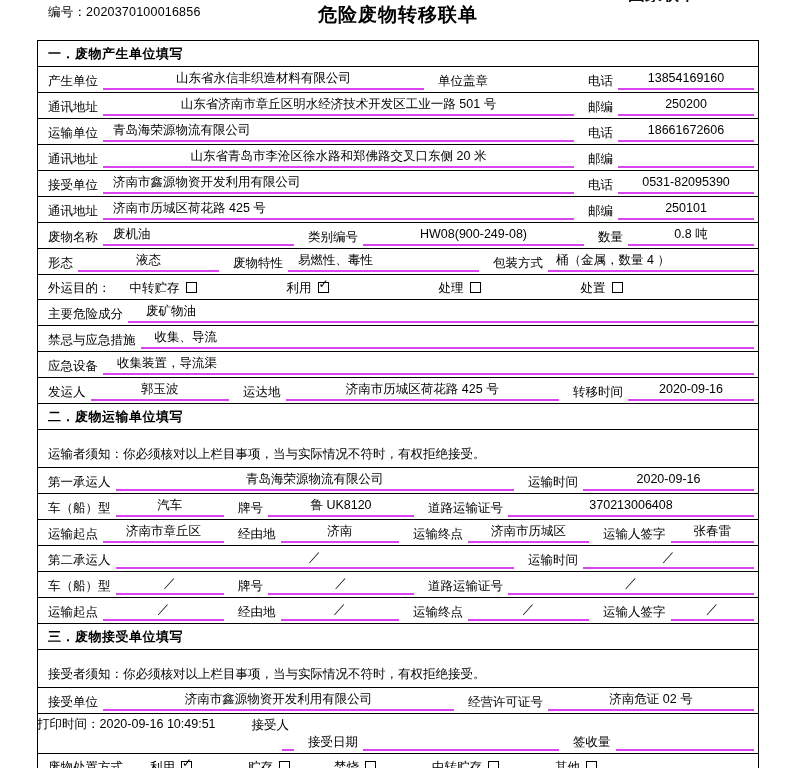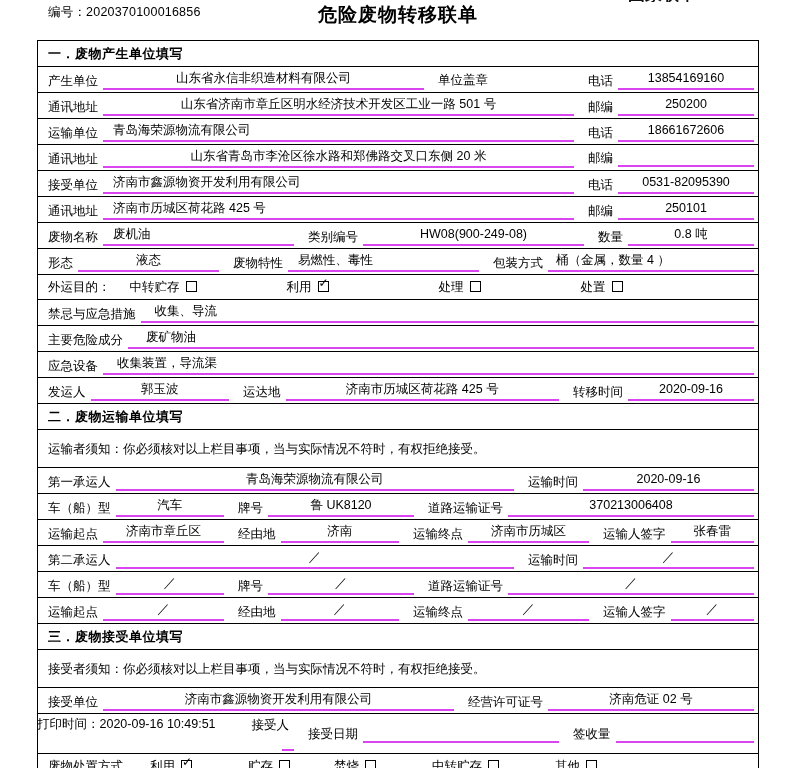--- a/index.html
+++ b/index.html
@@ -57,21 +57,21 @@
   .frame {
     position: absolute;
     left: 37px;
     top: 40px;
     width: 722px;
     border: 1px solid #000;
     border-bottom: none;
   }
   .row {
     display: flex;
-    align-items: center;
+    align-items: flex-end;
     border-bottom: 1px solid #000;
     min-height: 25px;
   }
   .section-head {
     font-size: 13px;
     font-weight: bold;
     padding: 4px 10px 3px 10px;
     letter-spacing: 0.5px;
   }
   .cell {
@@ -255,29 +255,29 @@
         <span class="lbl">外运目的：</span>
         <span class="opt" style="margin-left:14px;"><span>中转贮存</span><span class="cb"></span></span>
         <span class="opt" style="margin-left:60px;"><span>利用</span><span class="cb checked"></span></span>
         <span class="opt" style="margin-left:80px;"><span>处理</span><span class="cb"></span></span>
         <span class="opt" style="margin-left:70px;"><span>处置</span><span class="cb"></span></span>
       </div>
     </div>
 
     <div class="row">
       <div class="cell grow">
+        <span class="lbl">主要危险成分</span>
+        <span class="uline grow left" style="padding-left:18px;">废矿物油</span>
+      </div>
+    </div>
+
+    <div class="row">
+      <div class="cell grow">
         <span class="lbl">禁忌与应急措施</span>
         <span class="uline grow left" style="padding-left:14px;">收集、导流</span>
-      </div>
-    </div>
-
-    <div class="row">
-      <div class="cell grow">
-        <span class="lbl">主要危险成分</span>
-        <span class="uline grow left" style="padding-left:18px;">废矿物油</span>
       </div>
     </div>
 
     <div class="row">
       <div class="cell grow">
         <span class="lbl">应急设备</span>
         <span class="uline grow left" style="padding-left:14px;">收集装置，导流渠</span>
       </div>
     </div>
 

